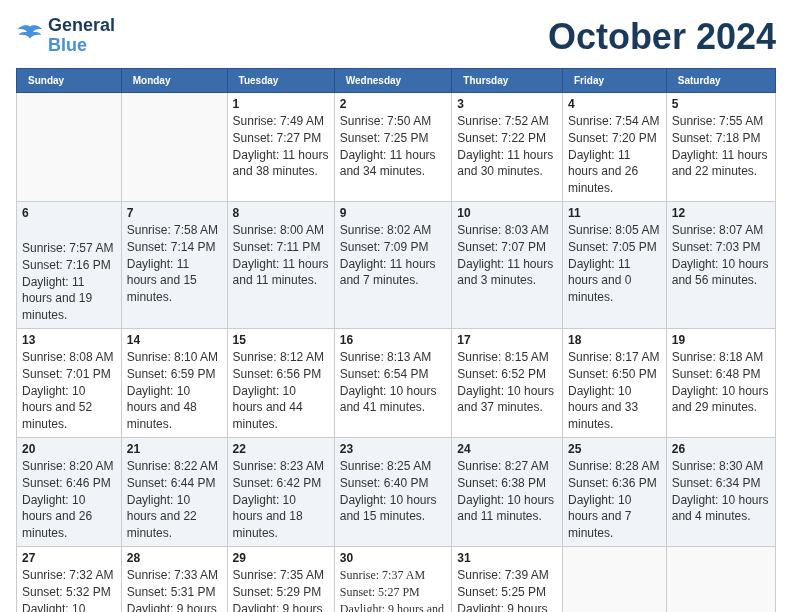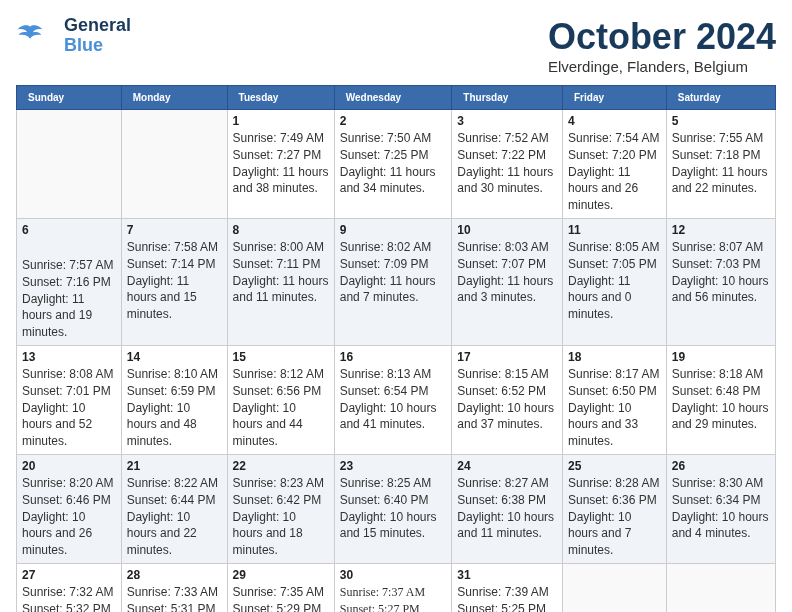--- a/index.html
+++ b/index.html
@@ -12,21 +12,21 @@
     }
     .header {
       display: flex;
       justify-content: space-between;
       align-items: flex-start;
       margin-bottom: 10px;
     }
     .logo {
       display: flex;
       align-items: center;
-      gap: 20px;
+      gap: 4px;
     }
     .logo-text {
       font-size: 18px;
       font-weight: bold;
       color: #1a3a5c;
       line-height: 1.1;
     }
     .logo-text span {
       color: #4a90d9;
     }
@@ -99,21 +99,20 @@
     <svg class="logo-bird" viewBox="0 0 30 30" xmlns="http://www.w3.org/2000/svg">
       <path d="M15 5 C18 2, 26 4, 28 8 C24 7, 20 8, 18 11 C22 10, 26 11, 27 14 C22 13, 17 14, 15 18 C13 14, 8 13, 3 14 C4 11, 8 10, 12 11 C10 8, 6 7, 2 8 C4 4, 12 2, 15 5Z" fill="#4a90d9"></path>
     </svg>
     <div class="logo-text">
       <div>General</div>
       <div><span>Blue</span></div>
     </div>
   </div>
   <div class="title-block">
     <div class="month-title">October 2024</div>
-    <div class="location">Elverdinge, Flanders, Belgium</div>
   </div>
 </div>
 
 <table>
   <thead>
     <tr>
 
     <th>Sunday</th>
         <th>Monday</th>
         <th>Tuesday</th>

